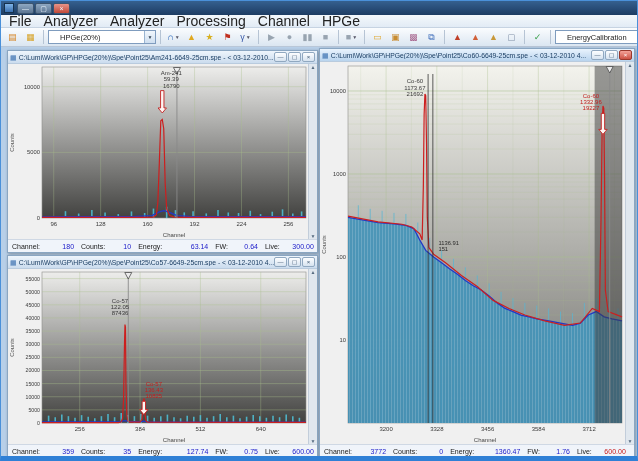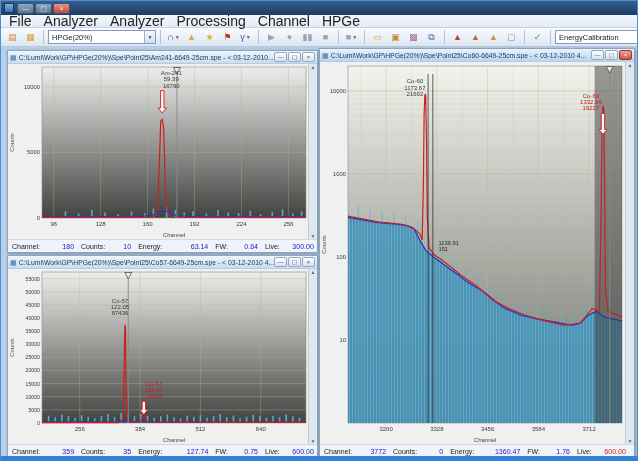--- a/index.html
+++ b/index.html
@@ -21,21 +21,21 @@
            display:flex;align-items:center;font-size:14px;color:#222;padding-left:2px;}
   .menu-item{padding:0 6px;height:100%;line-height:12px;}
   
   .toolbar{height:19px;background:linear-gradient(#fafcfe,#dbe6f1);border-bottom:1px solid #b9c7d8;
            display:flex;align-items:center;padding:0 3px;gap:1px;}
   .tb-btn{width:17px;height:16px;border:1px solid transparent;border-radius:2px;display:flex;
           align-items:center;justify-content:center;font-size:9px;position:relative;flex:none;}
   .tb-caret{font-size:5px;color:#556;margin-left:1px;}
   .tb-sep{width:1px;height:14px;background:#b6c4d4;margin:0 3px;flex:none;}
   .tb-combo{height:14px;background:#fff;border:1px solid #7f9cbe;display:flex;align-items:center;
-            font-size:7.5px;color:#222;padding-left:3px;flex:none;}
+            font-size:7.5px;color:#222;padding-left:11px;flex:none;}
   .tb-combo .val{flex:1;white-space:nowrap;overflow:hidden;}
   .tb-combo .dd{width:11px;height:100%;background:linear-gradient(#f2f7fc,#cfdff0);
                 border-left:1px solid #9ab4d0;font-size:5px;color:#345;display:flex;
                 align-items:center;justify-content:center;}
   
   .mdi{position:absolute;left:0;right:0;top:46px;bottom:0;background:#b7cfe8;}
   .win{position:absolute;border:1px solid #8aa6c2;background:#f0f0f0;box-shadow:1px 1px 3px rgba(0,0,0,.3);}
   .wtitle{height:13px;background:linear-gradient(#eef5fc,#cbdcee);display:flex;align-items:center;
           font-size:6.8px;color:#14385e;padding:0 2px;border-bottom:1px solid #b9cbde;}
   .win.active .wtitle{background:linear-gradient(#e9f3fd,#b9d4ee);}

